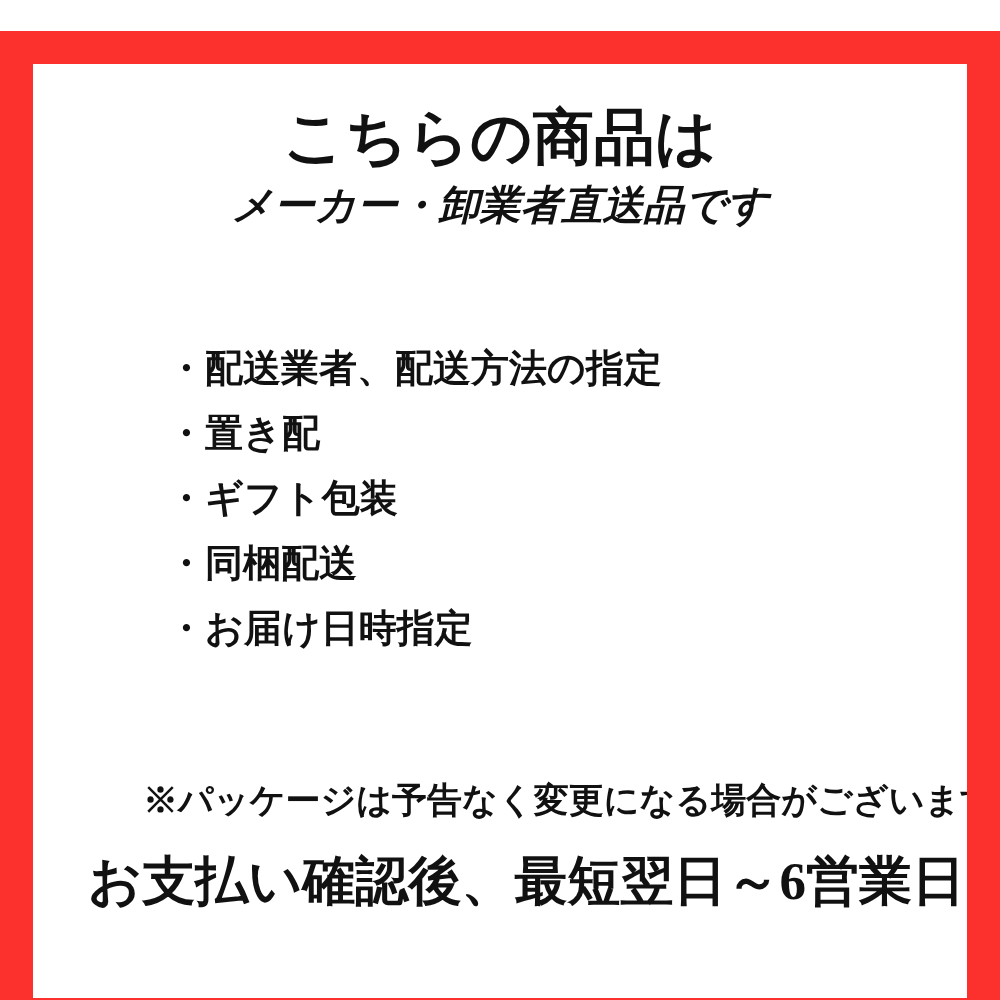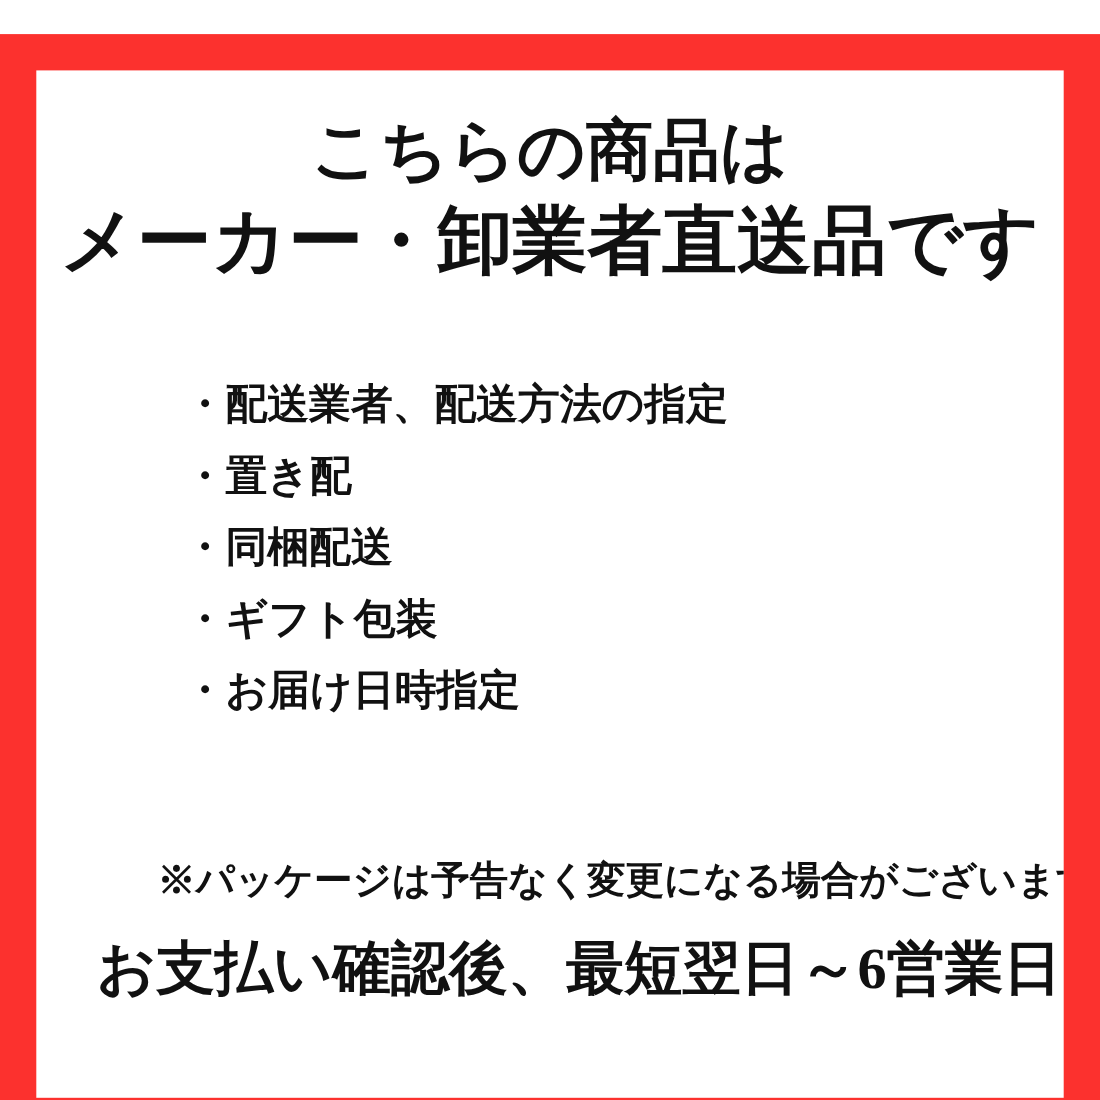--- a/index.html
+++ b/index.html
@@ -27,21 +27,22 @@
     text-align: center;
     line-height: 1.0;
   }
   .title .t1 {
     display: block;
     font-size: 61px;
     margin-bottom: 17px;
   }
   .title .t2 {
     display: block;
-    font-size: 68px;
+    font-size: 41px;
+    font-style: italic;
   }
   .section-heading {
     position: absolute;
     top: 219px;
     left: 110px;
     font-size: 41px;
     line-height: 1.0;
   }
   .restriction-list {
     position: absolute;
@@ -97,22 +98,22 @@
 
   <h1 class="title">
     <span class="t1">こちらの商品は</span>
     <span class="t2">メーカー・卸業者直送品です</span>
   </h1>
 
 
   <ul class="restriction-list">
     <li><span>・</span><span>配送業者、配送方法の指定</span></li>
     <li><span>・</span><span>置き配</span></li>
+    <li><span>・</span><span>ギフト包装</span></li>
     <li><span>・</span><span>同梱配送</span></li>
-    <li><span>・</span><span>ギフト包装</span></li>
     <li><span>・</span><span>お届け日時指定</span></li>
   </ul>
 
 
   <div class="disclaimer-2">※パッケージは予告なく変更になる場合がございます</div>
 
   <div class="shipping">
     <span class="s-line">お支払い確認後、最短翌日～6営業日</span>
   </div>
 

